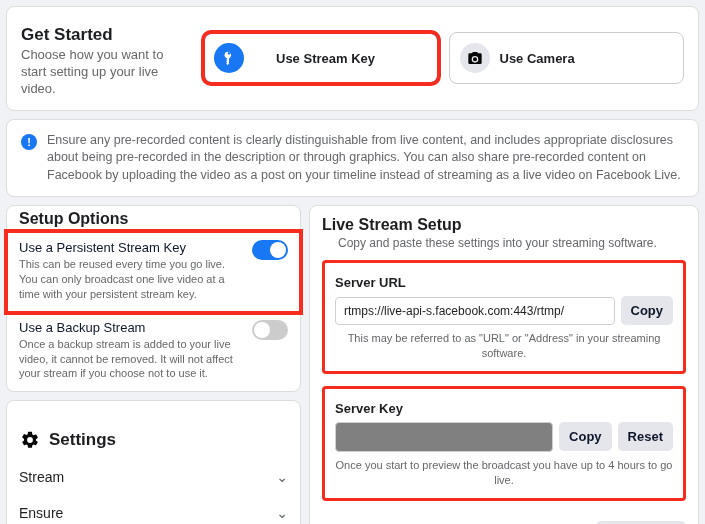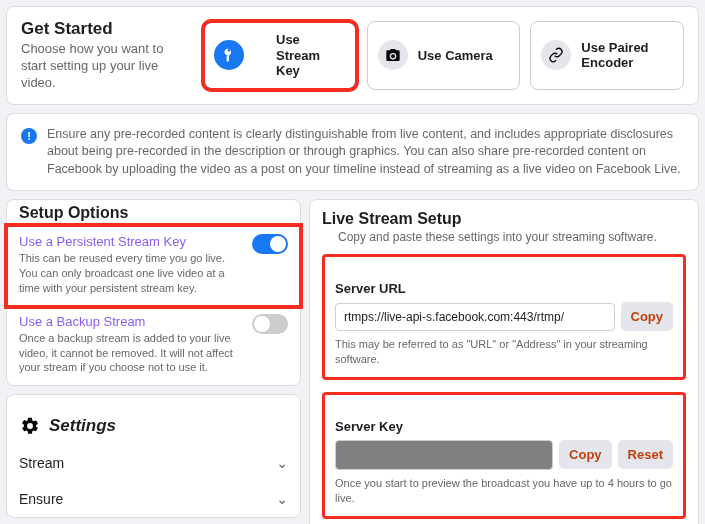--- a/index.html
+++ b/index.html
@@ -2,63 +2,63 @@
 <html><head>
 <meta charset="utf-8">
 <style>
   * { box-sizing: border-box; margin: 0; padding: 0; }
   body { font-family: Helvetica, Arial, sans-serif; background: #f0f2f5; width: 705px; height: 524px; overflow: hidden; font-size: 13px; color: #1c1e21; }
   .container { padding: 6px; display: flex; flex-direction: column; gap: 8px; }
   .card { background: #fff; border: 1px solid #ddd; border-radius: 8px; }
   
   .getstarted { display: flex; align-items: center; padding: 12px 14px; gap: 12px; }
   .gs-left { flex: 0 0 170px; }
-  .gs-title { font-size: 17px; font-weight: 700; margin-bottom: 2px; }
+  .gs-title { font-size: 17px; font-weight: 700; margin-bottom: 2px; margin-top: 6px; }
   .gs-desc { font-size: 13px; color: #65676b; line-height: 1.3; }
   .gs-options { display: flex; gap: 10px; flex: 1; }
   .gs-option { flex: 1; border: 1px solid #ccc; border-radius: 8px; padding: 10px 10px; display: flex; align-items: center; gap: 10px; cursor: pointer; }
   .gs-option.selected { border: 1px solid #1877f2; box-shadow: inset 0 0 0 1px #1877f2; gap: 32px; }
   .gs-option .icon-circle { width: 30px; height: 30px; border-radius: 50%; background: #e4e6eb; display: flex; align-items: center; justify-content: center; flex-shrink: 0; }
   .gs-option.selected .icon-circle { background: #1877f2; }
   .gs-option .label { font-size: 13px; font-weight: 600; line-height: 1.2; }
   .highlight-red { outline: 4px solid #f62c1f; outline-offset: -2px; }
   
   .info { padding: 12px 14px; display: flex; gap: 10px; align-items: flex-start; }
   .info-icon { width: 16px; height: 16px; border-radius: 50%; background: #1877f2; color: #fff; font-size: 11px; font-weight: bold; display: flex; align-items: center; justify-content: center; flex-shrink: 0; margin-top: 2px; }
   .info-text { font-size: 12.5px; color: #65676b; line-height: 1.4; }
   
   .cols { display: flex; gap: 8px; align-items: flex-start; }
   .col-left { flex: 0 0 295px; display: flex; flex-direction: column; gap: 8px; }
   .col-right { flex: 1; }
   .section-title { font-size: 16px; font-weight: 700; padding: 4px 12px 4px; }
   .setup-options .opt { padding: 8px 12px 10px; position: relative; }
-  .opt-title { font-size: 13px; font-weight: 400; color: #8b5cf6; margin-bottom: 2px; }
+  .opt-title { font-size: 13px; font-weight: 400; color: #0f172a; margin-bottom: 2px; }
   .opt-desc { font-size: 11px; color: #65676b; line-height: 1.35; padding-right: 50px; }
   .toggle { position: absolute; right: 12px; top: 8px; width: 36px; height: 20px; border-radius: 10px; background: #ccc; cursor: pointer; }
   .toggle .knob { position: absolute; width: 16px; height: 16px; background: #fff; border-radius: 50%; top: 2px; left: 2px; transition: none; }
   .toggle.on { background: #1877f2; }
   .toggle.on .knob { left: 18px; }
   
-  .settings-head { display: flex; align-items: center; gap: 8px; padding: 20px 12px 8px; font-style: italic; }
+  .settings-head { display: flex; align-items: center; gap: 8px; padding: 28px 12px 8px; }
   .gear { width: 22px; height: 22px; display:flex; align-items:center; justify-content:center;}
   .settings-title { font-size: 17px; font-weight: 700; }
   .settings-item { display: flex; justify-content: space-between; padding: 10px 12px; font-size: 14px; cursor: pointer; }
   .chev { font-size: 14px; color: #606770; }
   
   .lss { padding: 10px 12px 12px; display:flex; flex-direction:column; }
   .lss-title { font-size: 16px; font-weight: 700; }
   .lss-sub { font-size: 12px; color: #65676b; margin: 2px 16px 10px; }
-  .box { border: 3px solid #f62c1f; border-radius: 4px; padding: 24px 10px 10px; margin-bottom: 12px; }
+  .box { border: 3px solid #f62c1f; border-radius: 4px; padding: 12px 10px 10px; margin-bottom: 12px; }
   .box-label { font-size: 13px; font-weight: 700; margin-bottom: 6px; }
   .row { display: flex; gap: 6px; align-items: center; }
   .text-input { flex: 1; border: 1px solid #ccd0d5; border-radius: 4px; padding: 6px 8px; font-size: 12px; background: #fff; color:#1c1e21; }
   .text-input.masked { background: #808080; color: #808080; height: 30px; }
-  .btn { background: #e4e6eb; border: none; border-radius: 5px; padding: 7px 10px; font-size: 13px; font-weight: 600; color: #c2410c; cursor: pointer; }
+  .btn { background: #e4e6eb; border: none; border-radius: 5px; padding: 7px 10px; font-size: 13px; font-weight: 600; color: #0f172a; cursor: pointer; }
   .btn.gray { color: #050505; }
-  .hint { font-size: 11px; color: #65676b; margin-top: 6px; line-height:1.35;}
+  .hint { font-size: 11px; color: #65676b; margin-top: 6px; line-height:1.35;text-align:center;}
   .event-logs-row { display:flex; justify-content:flex-end; margin-top: 8px;}
 </style>
 </head>
 <body>
 
 <div class="container">
 
   <div class="card getstarted">
     <div class="gs-left">
       <div class="gs-title">Get Started</div>
@@ -73,29 +73,20 @@
         </div>
         <div class="label">Use Stream Key</div>
       </div>
       <div class="gs-option">
         <div class="icon-circle">
           <svg width="16" height="16" viewBox="0 0 24 24" fill="#050505">
               <path d="M20 5h-3.17L15 3H9L7.17 5H4a2 2 0 0 0-2 2v12a2 2 0 0 0 2 2h16a2 2 0 0 0 2-2V7a2 2 0 0 0-2-2zm-8 14a5 5 0 1 1 0-10 5 5 0 0 1 0 10zm0-8a3 3 0 1 0 0 6 3 3 0 0 0 0-6z"></path>
             </svg>
         </div>
         <div class="label">Use Camera</div>
-      </div>
-      <div class="gs-option">
-        <div class="icon-circle">
-          <svg width="16" height="16" viewBox="0 0 24 24" fill="none" stroke="#050505" stroke-width="2">
-              <path d="M10 13a5 5 0 0 0 7 0l3-3a5 5 0 0 0-7-7l-1 1"></path>
-              <path d="M14 11a5 5 0 0 0-7 0l-3 3a5 5 0 0 0 7 7l1-1"></path>
-            </svg>
-        </div>
-        <div class="label">Use Paired Encoder</div>
       </div>
     </div>
   </div>
 
   <div class="card info">
     <div class="info-icon">!</div>
     <div class="info-text">Ensure any pre-recorded content is clearly distinguishable from live content, and includes appropriate disclosures about being pre-recorded in the description or through graphics. You can also share pre-recorded content on Facebook by uploading the video as a post on your timeline instead of streaming as a live video on Facebook Live.</div>
   </div>
 
   <div class="cols">

